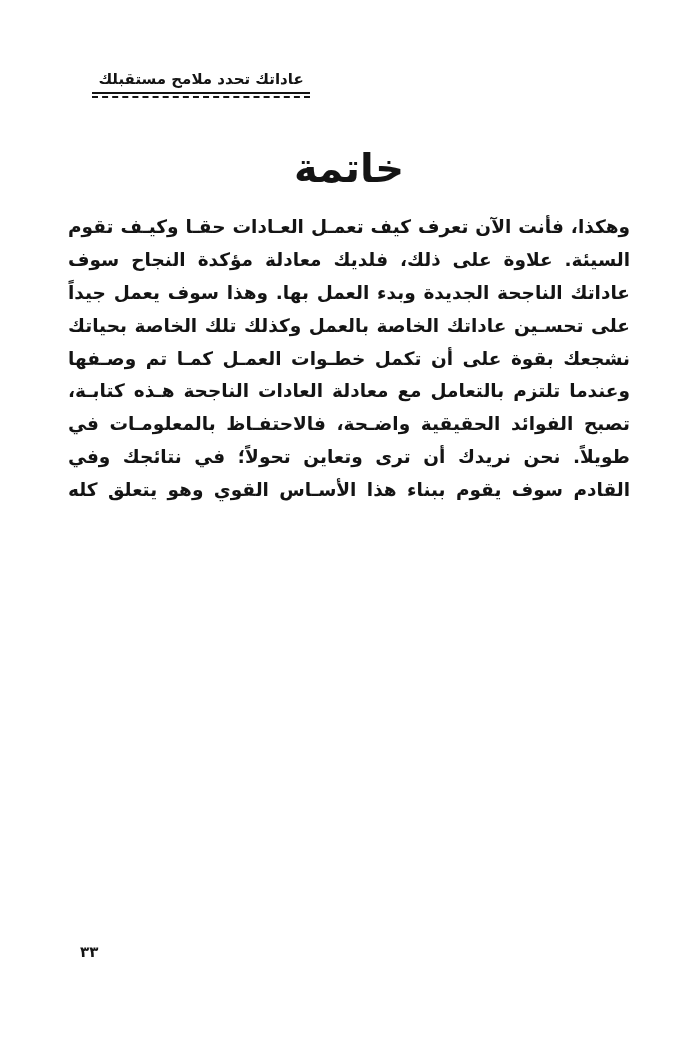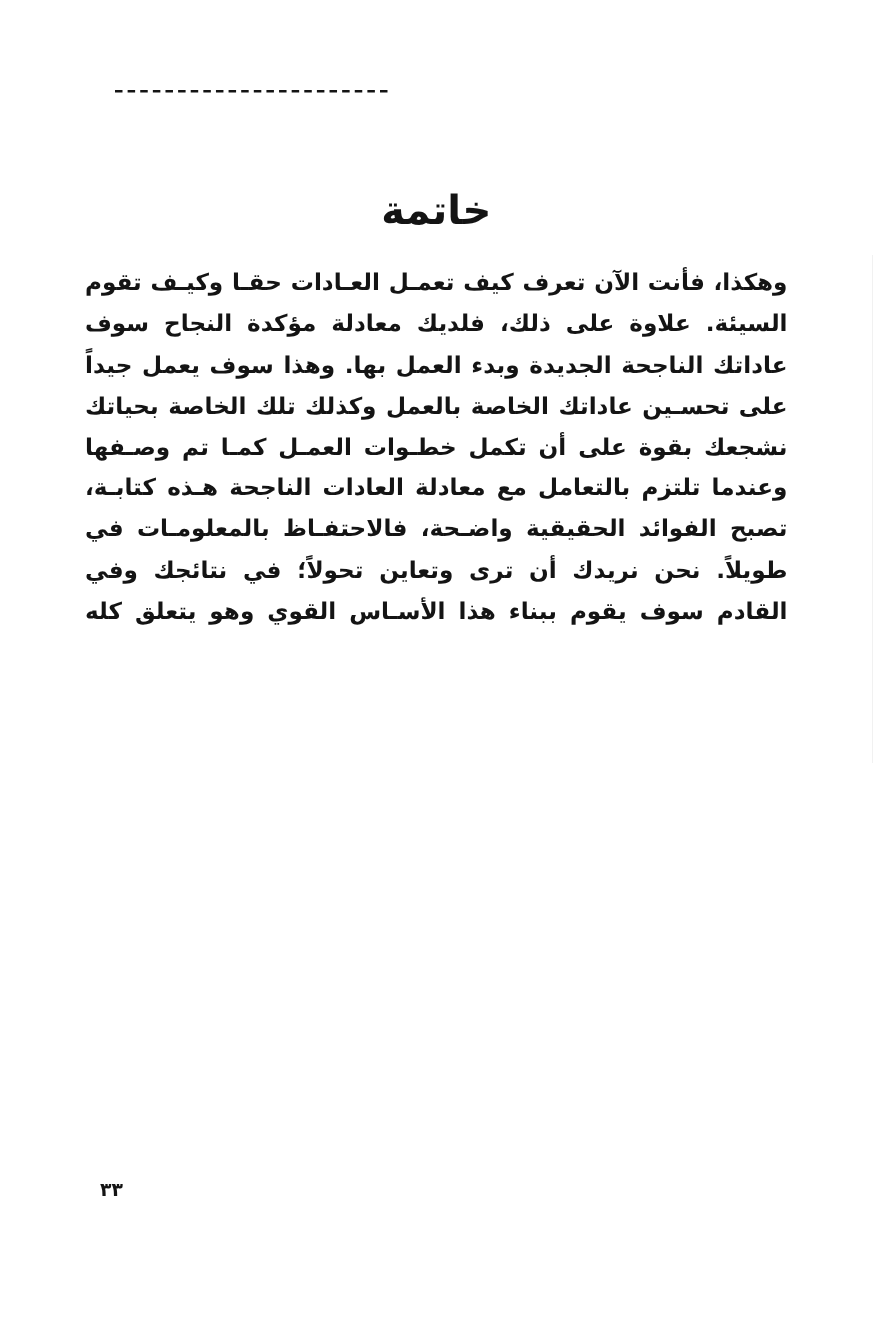--- a/index.html
+++ b/index.html
@@ -30,21 +30,21 @@
     margin-top:2px;
     height:0;
     border-top:2px dashed #141414;
   }
   .chapter-title{
     position:absolute;
     top:136px;left:0;right:0;
     margin:0;
     direction:rtl;
     text-align:center;
-    font-size:32px;
+    font-size:40px;
     line-height:64px;
     font-weight:bold;
   }
   .body-text{
     position:absolute;
     top:211px;
     right:68px;
     left:68px;
     direction:rtl;
     font-size:18.5px;
@@ -68,20 +68,21 @@
     font-size:15px;
     font-weight:bold;
   }
 </style>
 </head>
 <body>
 
 <div class="page">
 
   <div class="running-head">
+    <span class="head-text">عاداتك تحدد ملامح مستقبلك</span>
     <div class="dashed-rule"></div>
   </div>
 
   <h1 class="chapter-title">خاتمة</h1>
 
   <div class="body-text">
     <div class="body-line">وهكذا، فأنت الآن تعرف كيف تعمـل العـادات حقـا وكيـف تقوم بتحديـد عاداتـك</div>
     <div class="body-line">السيئة. علاوة على ذلك، فلديك معادلة مؤكدة النجاح سوف تساعدك على اكتسـاب</div>
     <div class="body-line">عاداتك الناجحة الجديدة وبدء العمل بها. وهذا سوف يعمل جيداً وبصورة متسـاوية</div>
     <div class="body-line">على تحسـين عاداتك الخاصة بالعمل وكذلك تلك الخاصة بحياتك الشـخصـية. ونحـن</div>

